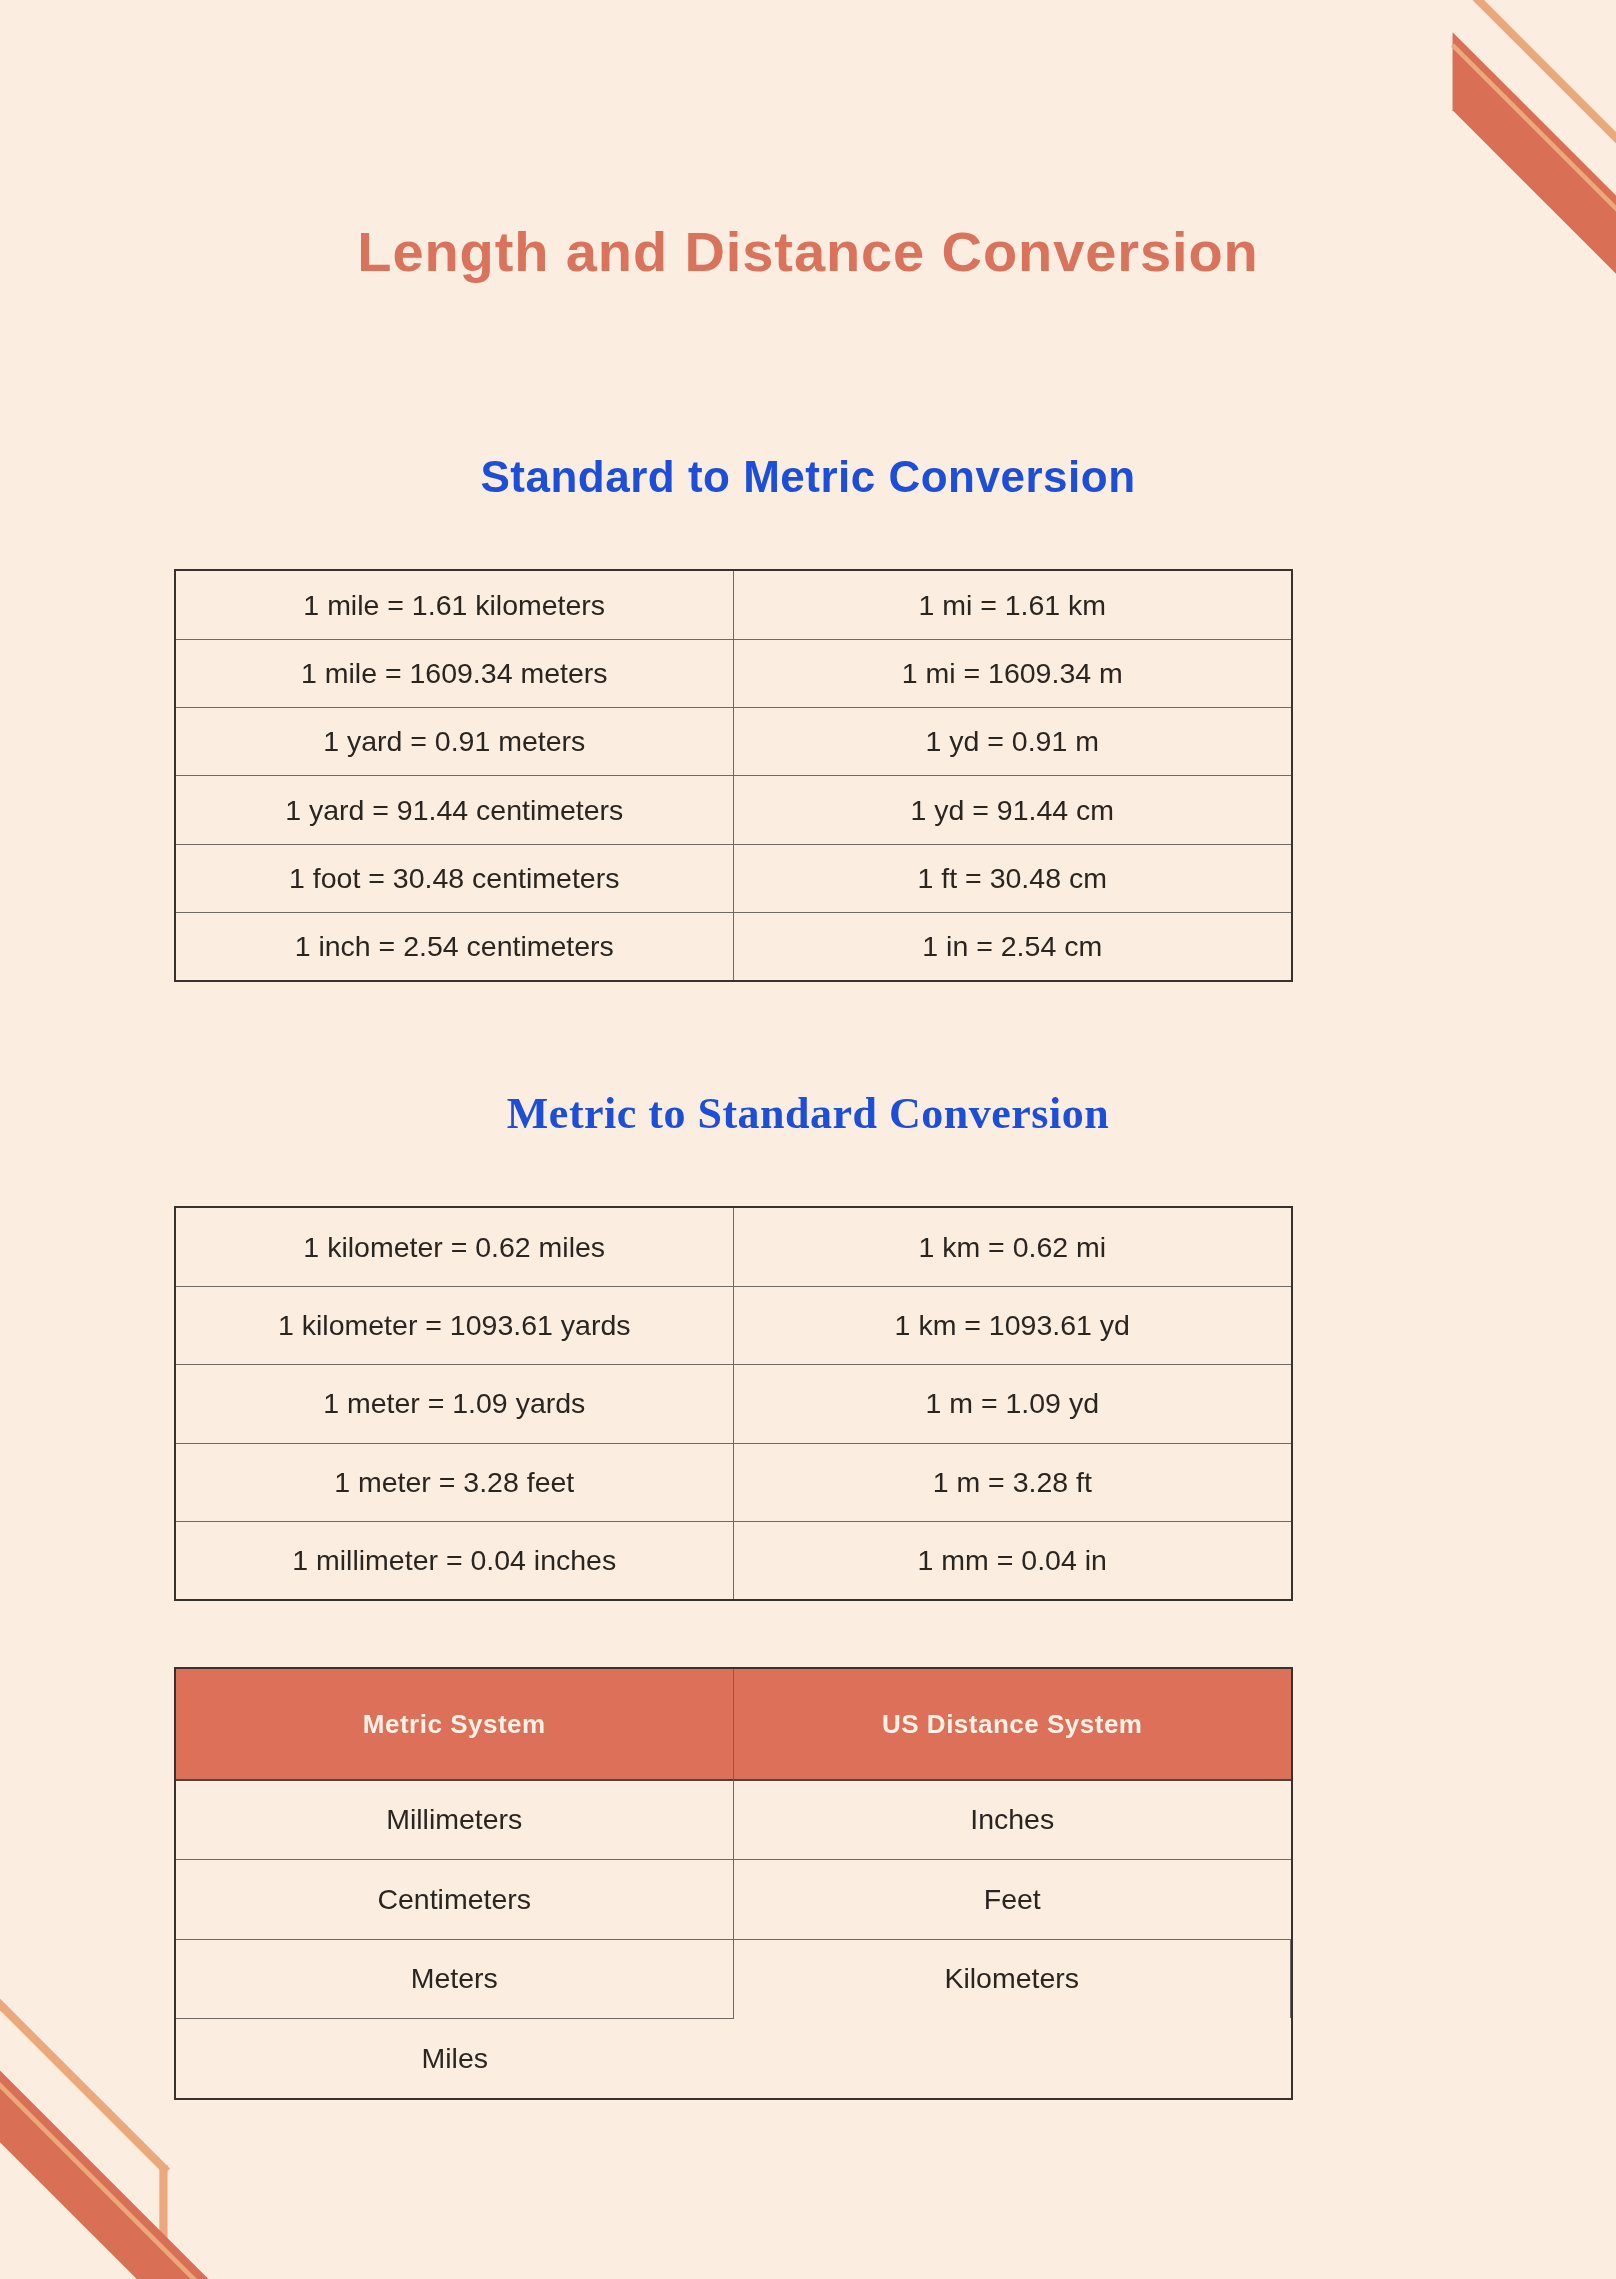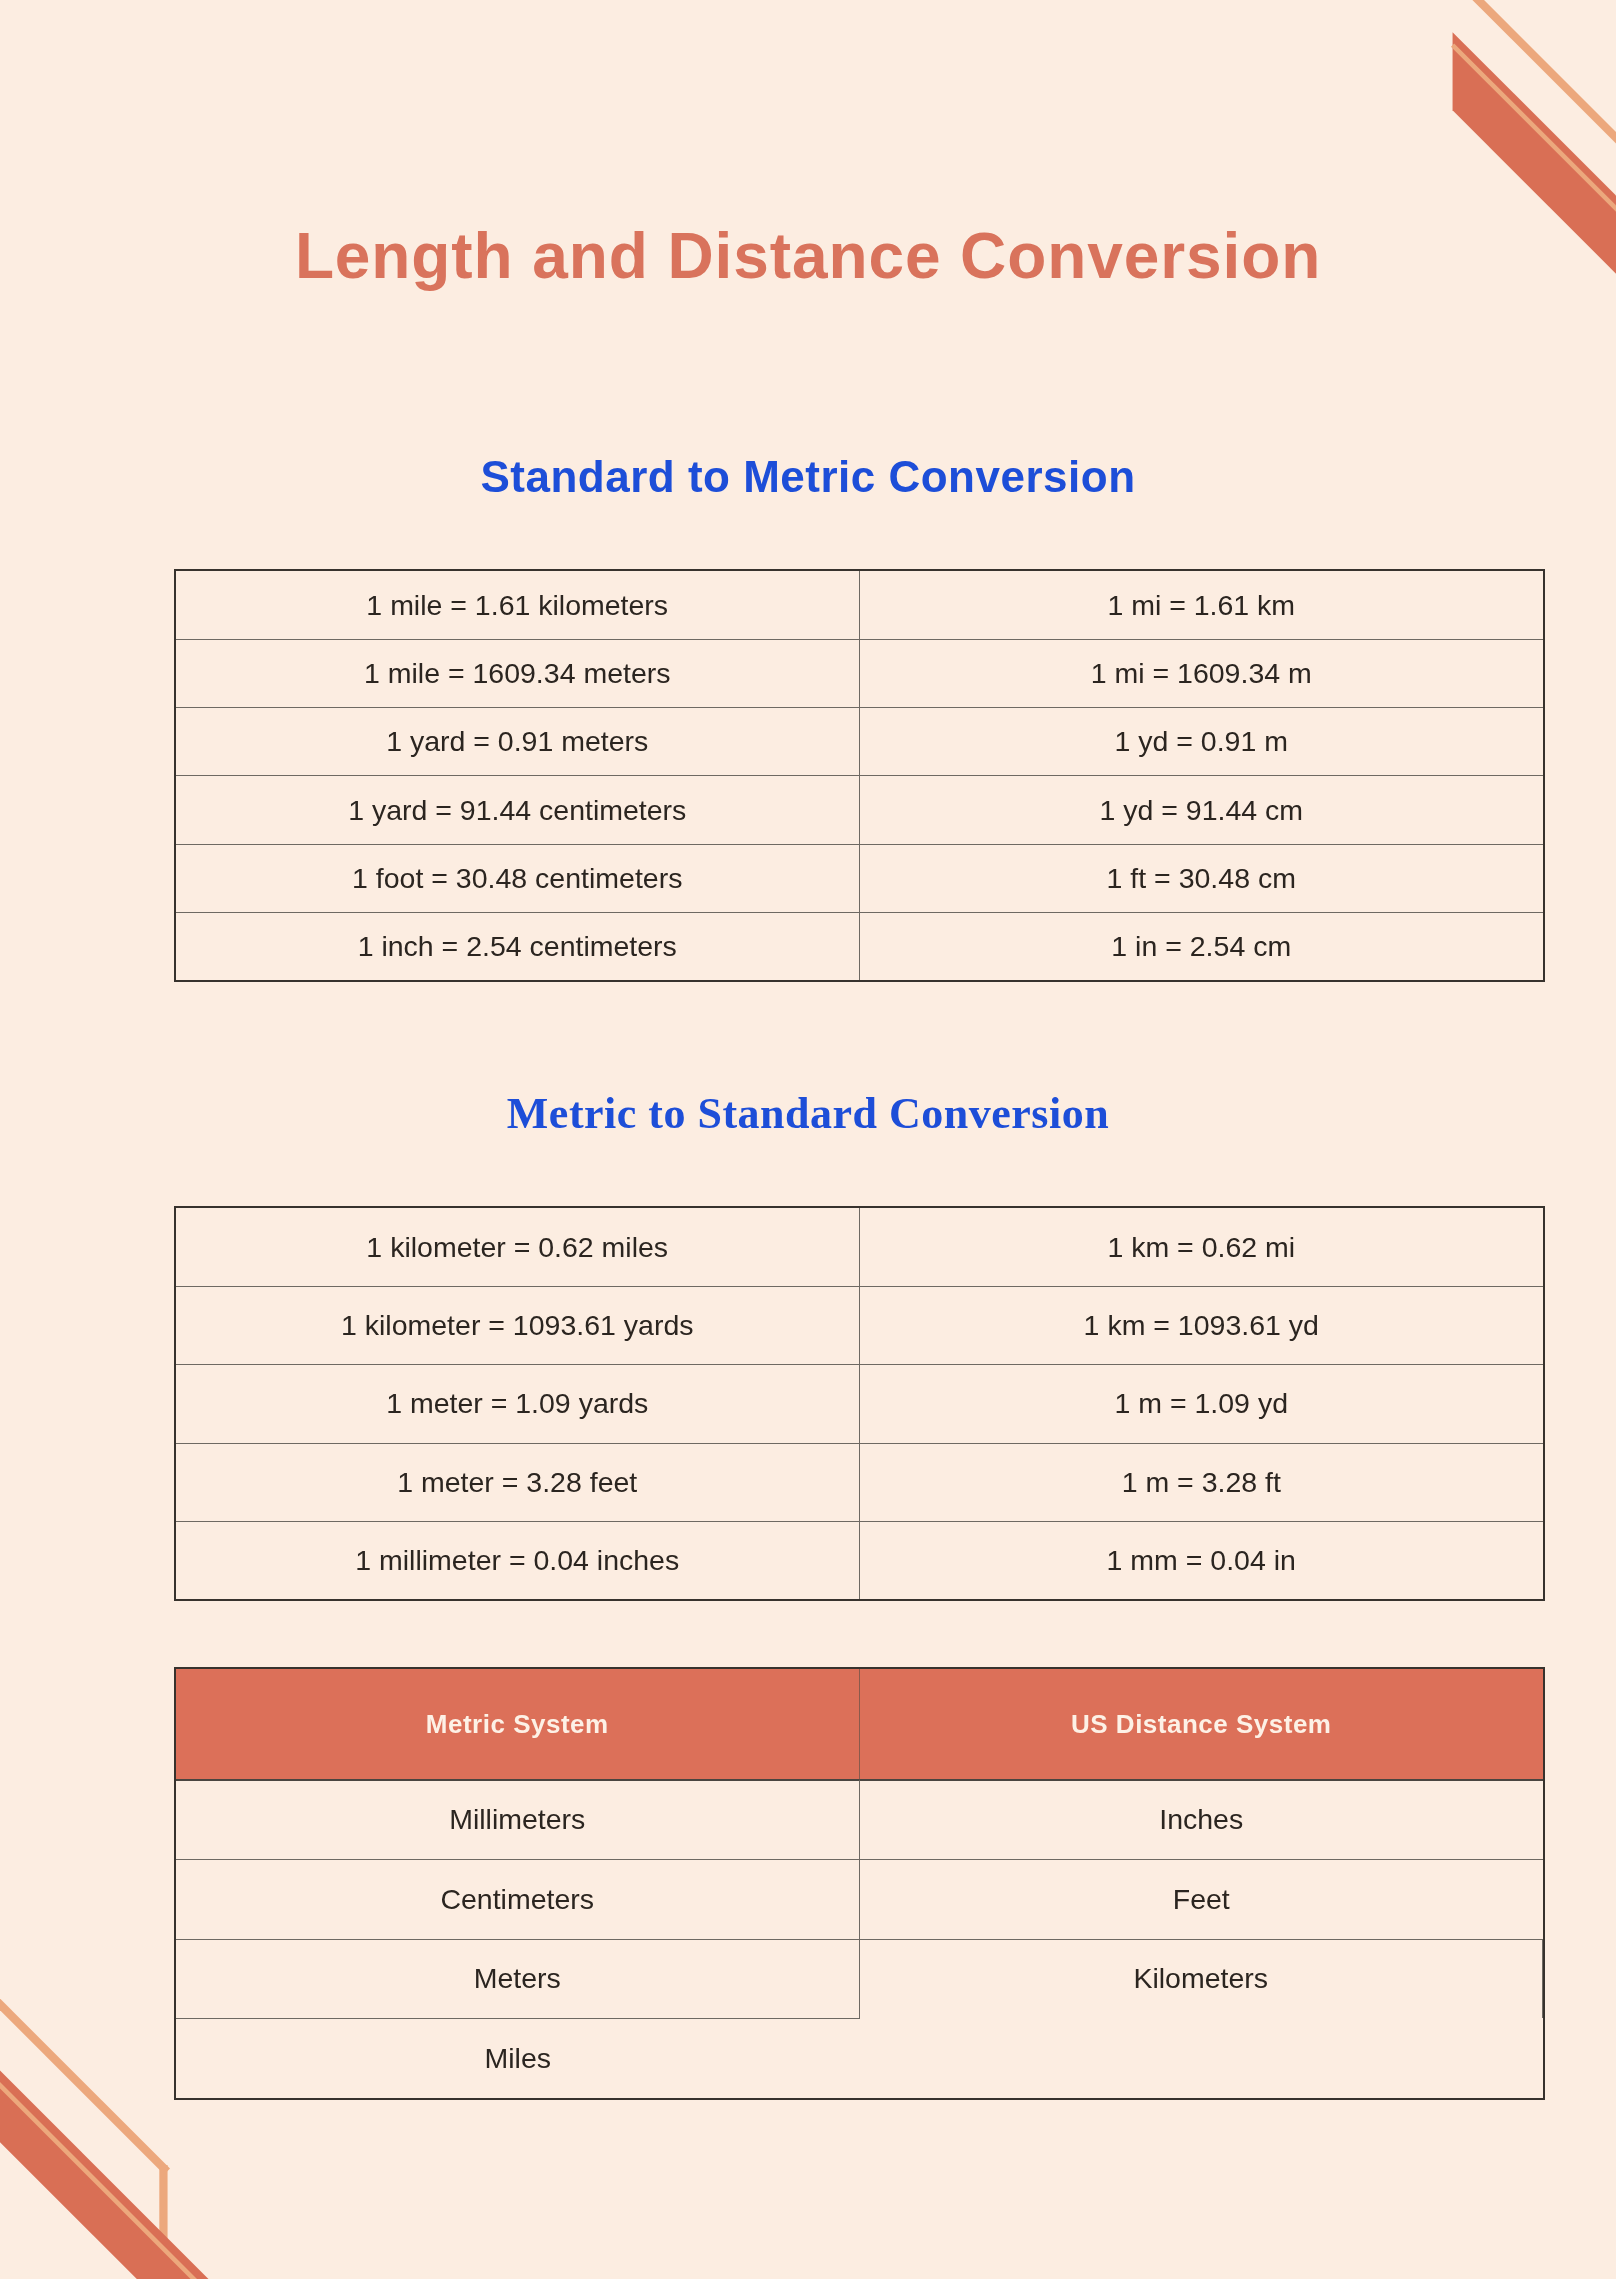--- a/index.html
+++ b/index.html
@@ -11,41 +11,41 @@
     background: #fcede1;
     overflow: hidden;
   }
   .deco-svg { position: absolute; left: 0; top: 0; pointer-events: none; }
 
   .page-title {
     position: absolute;
     left: 0; top: 219px;
     width: 100%;
     text-align: center;
-    font-size: 64px;
+    font-size: 56px;
     font-weight: 800;
     color: #d9735c;
     letter-spacing: 0.9px;
   }
   .section-heading {
     position: absolute;
     width: 100%;
     text-align: center;
     font-size: 44px;
     font-weight: 800;
     color: #1d4ed8;
     letter-spacing: 0.5px;
   }
   .heading-1 { top: 452px; }
   .heading-2 { top: 1088px; font-family: Liberation Serif, serif; }
 
   .conv-table {
     position: absolute;
     left: 174px;
-    width: 1371px;
+    width: 1119px;
     border: 2.8px solid #37322d;
     box-sizing: border-box;
     display: grid;
     grid-template-columns: 1fr 1fr;
     background: #fcede1;
   }
   .table-1 { top: 569px;  height: 413px; grid-template-rows: repeat(6, 1fr); }
   .table-2 { top: 1206px; height: 395px; grid-template-rows: repeat(5, 1fr); }
   .table-3 { top: 1667px; height: 433px; grid-template-rows: 110px repeat(4, 1fr); }
 

